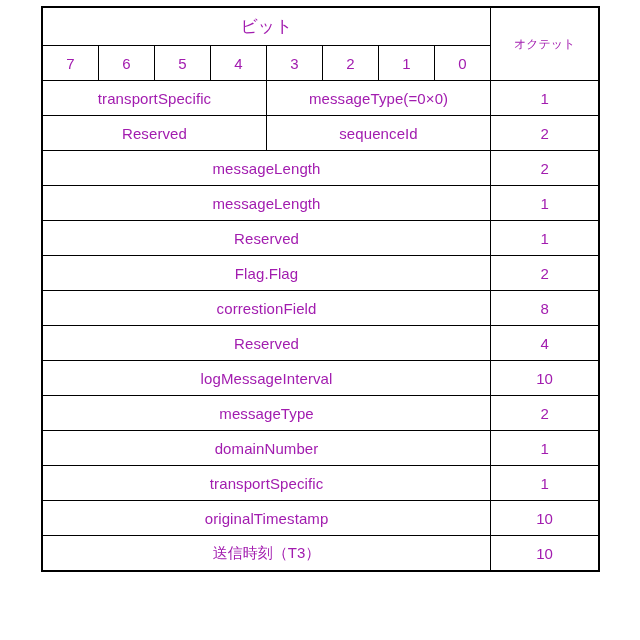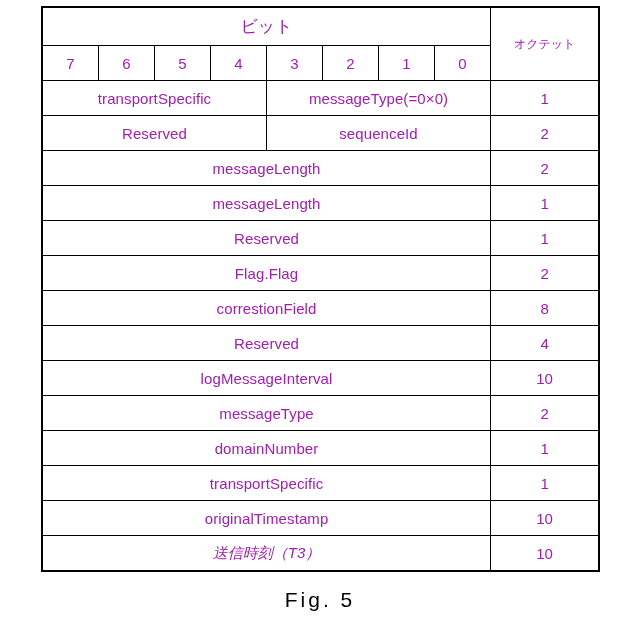--- a/index.html
+++ b/index.html
@@ -75,21 +75,20 @@
     height: 34px;
     font-size: 15px;
   }
   .cell-name {
     font-size: 15px;
     letter-spacing: 0.1px;
     margin-left: 40px;
   }
   .cell-jp {
     font-size: 16px;
-    font-style: italic;
   }
   .cell-oct {
     font-size: 15px;
   }
 
   
   #figure-caption {
     position: absolute;
     left: 0;
     top: 588px;
@@ -203,15 +202,14 @@
       </tr>
 
       <tr class="data-row">
         <td class="cell-jp" colspan="8">送信時刻（T3）</td>
         <td class="cell-oct">10</td>
       </tr>
 
     </tbody>
   </table>
 
-  <div id="figure-caption">Fig. 5</div>
 
 </div>
 
 </body></html>

